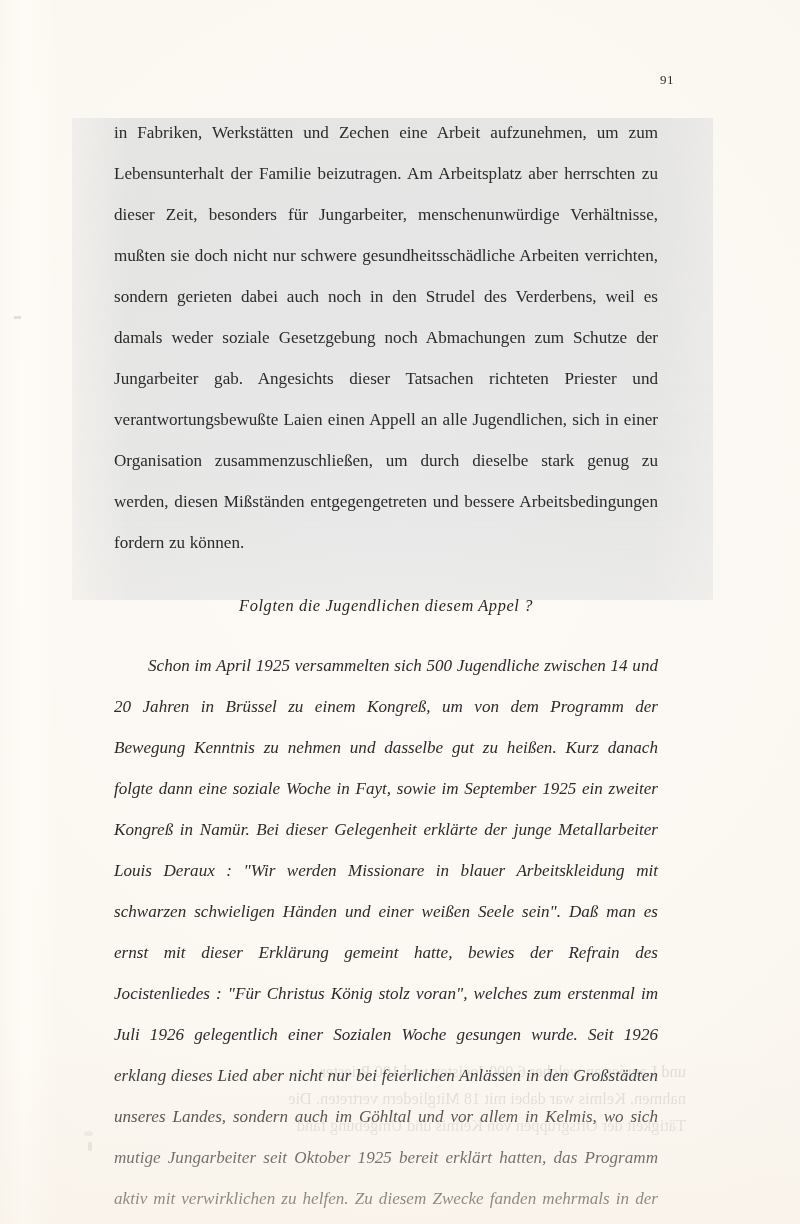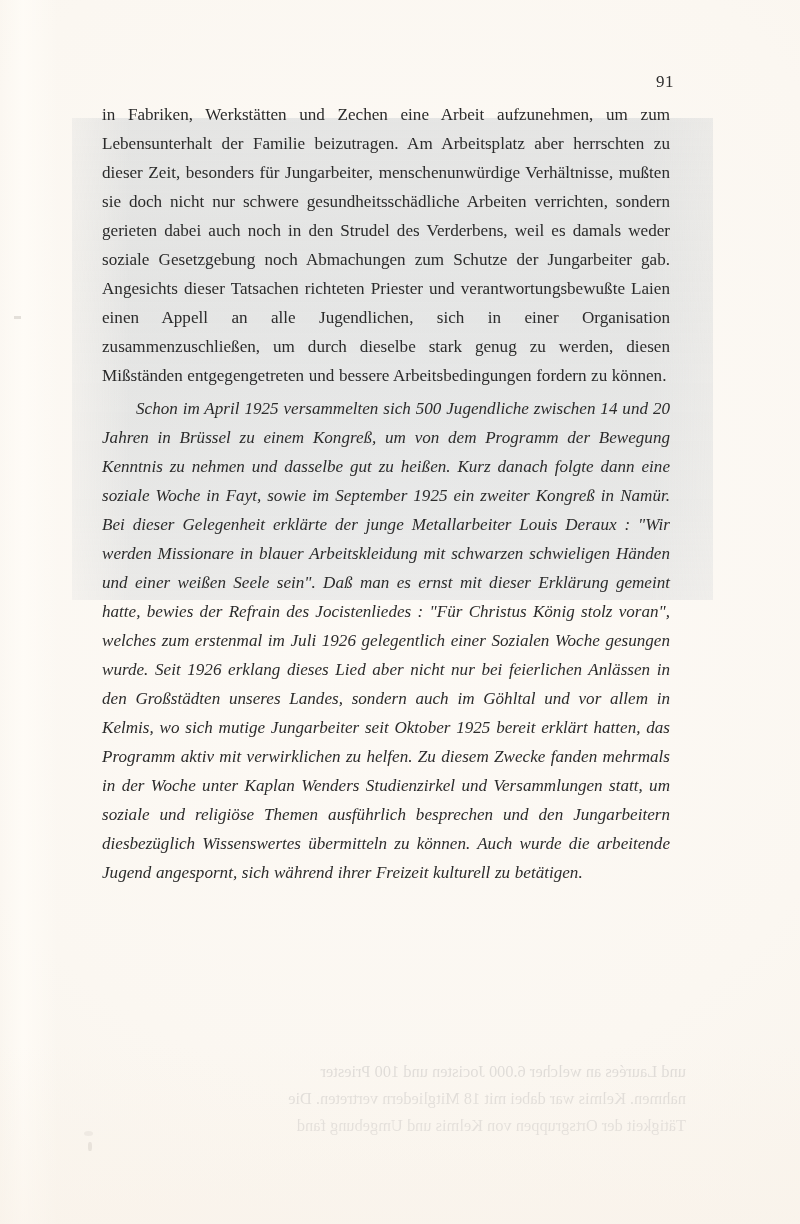--- a/index.html
+++ b/index.html
@@ -74,30 +74,30 @@
     position: absolute;
     left: 98px;
     top: 96px;
     width: 576px;
   }
 
   #folio {
     position: absolute;
     right: 0;
     top: -24px;
-    font-size: 17px;
+    font-size: 13px;
     letter-spacing: 0.5px;
     color: #2e2e2e;
     text-align: center;
   }
 
   p.body {
-    margin: 4px;
+    margin: 16px;
     font-size: 17.1px;
-    line-height: 29px;
+    line-height: 41px;
     text-align: justify;
     text-justify: inter-word;
     word-spacing: 0.02em;
     color: #2b2b2b;
   }
   p.indent { text-indent: 34px; font-style: italic; }
 
   h2.section-heading {
     margin: 30px 0 26px 0;
     font-size: 16.4px;
@@ -165,20 +165,21 @@
     <div>nahmen. Kelmis war dabei mit 18 Mitgliedern vertreten. Die</div>
     <div>Tätigkeit der Ortsgruppen von Kelmis und Umgebung fand</div>
   </div>
 
   <div id="text-column">
 
     <div id="folio">91</div>
 
     <p class="body">in Fabriken, Werkstätten und Zechen eine Arbeit aufzunehmen, um zum Lebensunterhalt der Familie beizutragen. Am Arbeitsplatz aber herrschten zu dieser Zeit, besonders für Jungarbeiter, menschenunwürdige Verhältnisse, mußten sie doch nicht nur schwere gesundheitsschädliche Arbeiten verrichten, sondern gerieten dabei auch noch in den Strudel des Verderbens, weil es damals weder soziale Gesetzgebung noch Abmachungen zum Schutze der Jungarbeiter gab. Angesichts dieser Tatsachen richteten Priester und verantwortungsbewußte Laien einen Appell an alle Jugendlichen, sich in einer Organisation zusammenzuschließen, um durch dieselbe stark genug zu werden, diesen Mißständen entgegengetreten und bessere Arbeitsbedingungen fordern zu können.</p>
 
+    <h2 class="section-heading">Folgten die Jugendlichen diesem Appel ?</h2>
 
     <p class="body indent">Schon im April 1925 versammelten sich 500 Jugendliche zwischen 14 und 20 Jahren in Brüssel zu einem Kongreß, um von dem Programm der Bewegung Kenntnis zu nehmen und dasselbe gut zu heißen. Kurz danach folgte dann eine soziale Woche in Fayt, sowie im September 1925 ein zweiter Kongreß in Namür. Bei dieser Gelegenheit erklärte der junge Metallarbeiter Louis Deraux : "Wir werden Missionare in blauer Arbeitskleidung mit schwarzen schwieligen Händen und einer weißen Seele sein". Daß man es ernst mit dieser Erklärung gemeint hatte, bewies der Refrain des Jocistenliedes : "Für Christus König stolz voran", welches zum erstenmal im Juli 1926 gelegentlich einer Sozialen Woche gesungen wurde. Seit 1926 erklang dieses Lied aber nicht nur bei feierlichen Anlässen in den Großstädten unseres Landes, sondern auch im Göhltal und vor allem in Kelmis, wo sich mutige Jungarbeiter seit Oktober 1925 bereit erklärt hatten, das Programm aktiv mit verwirklichen zu helfen. Zu diesem Zwecke fanden mehrmals in der Woche unter Kaplan Wenders Studienzirkel und Versammlungen statt, um soziale und religiöse Themen ausführlich besprechen und den Jungarbeitern diesbezüglich Wissenswertes übermitteln zu können. Auch wurde die arbeitende Jugend angespornt, sich während ihrer Freizeit kulturell zu betätigen.</p>
 
   </div>
 
   <div id="bottom-vignette"></div>
 
   <div class="speck" id="speck-left-margin"></div>
   <div class="speck" id="speck-bottom-left"></div>
   <div class="speck" id="speck-bottom-left2"></div>

